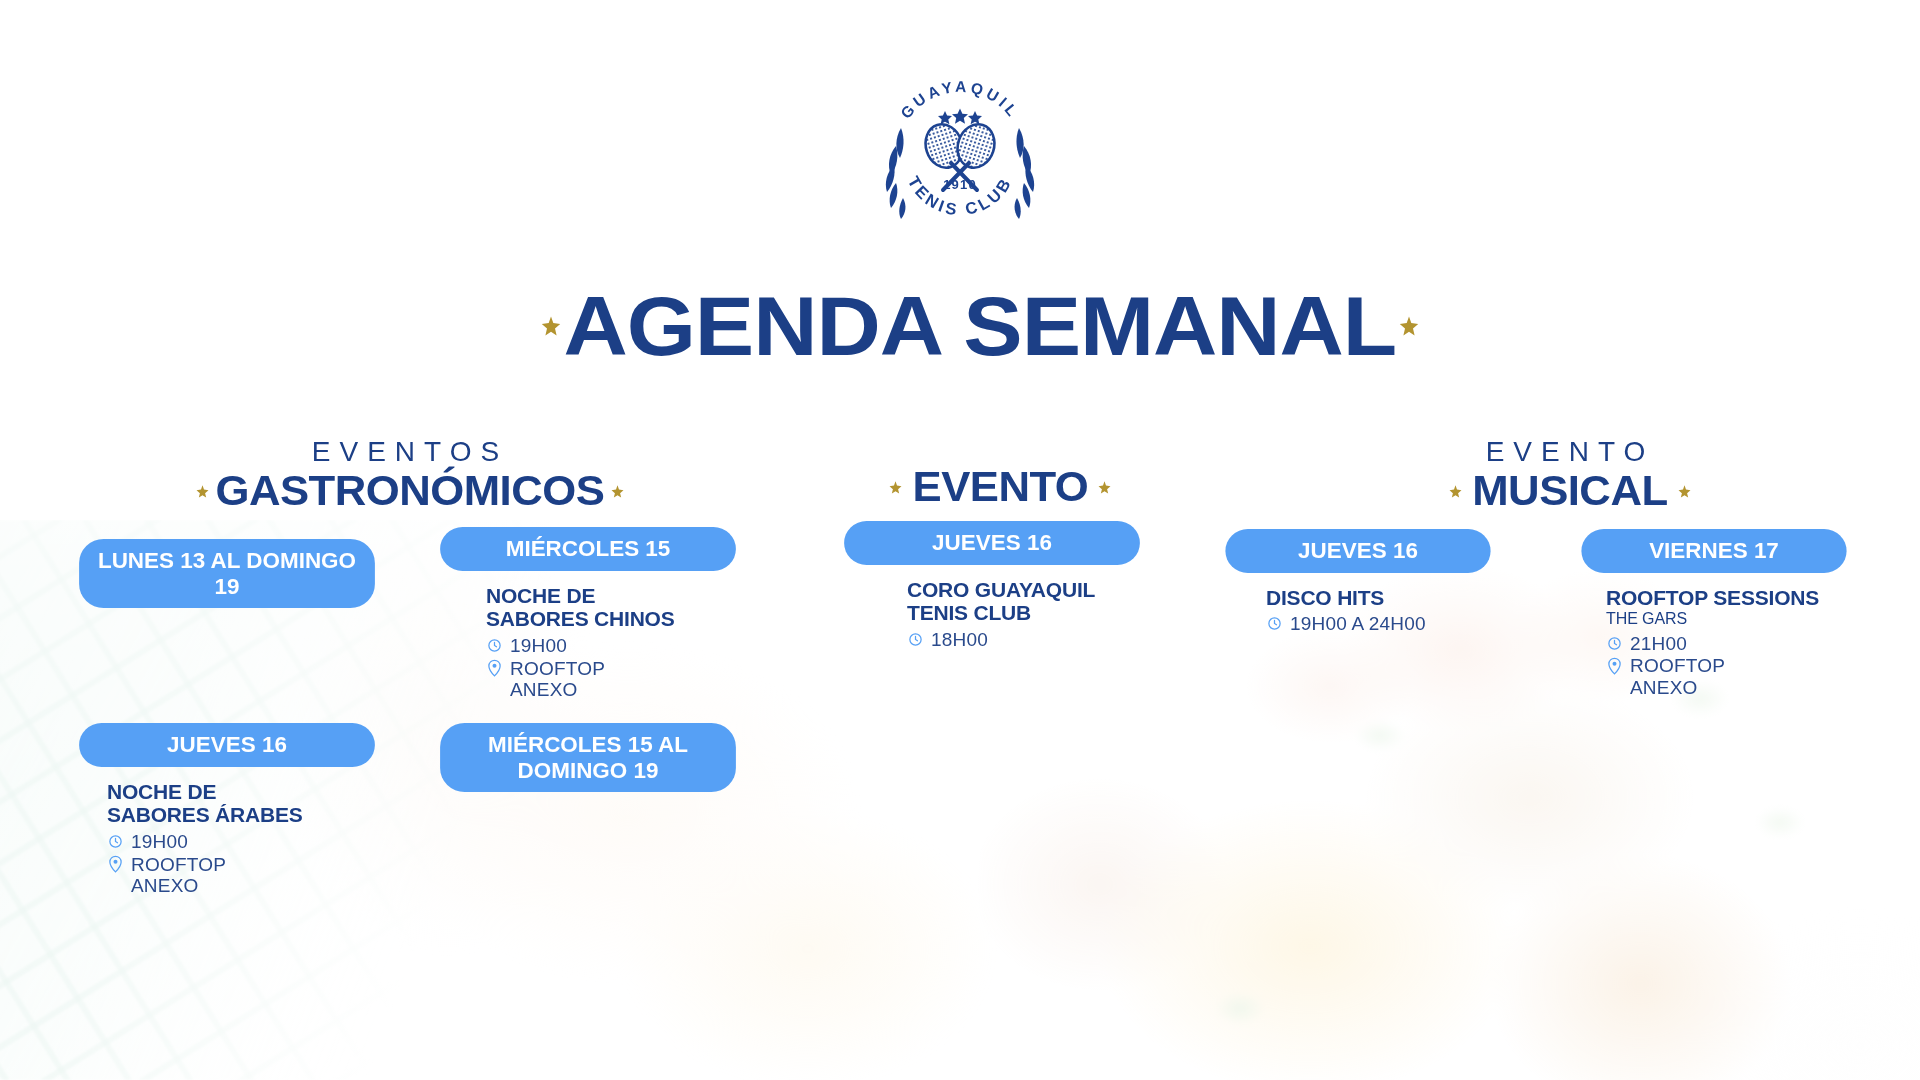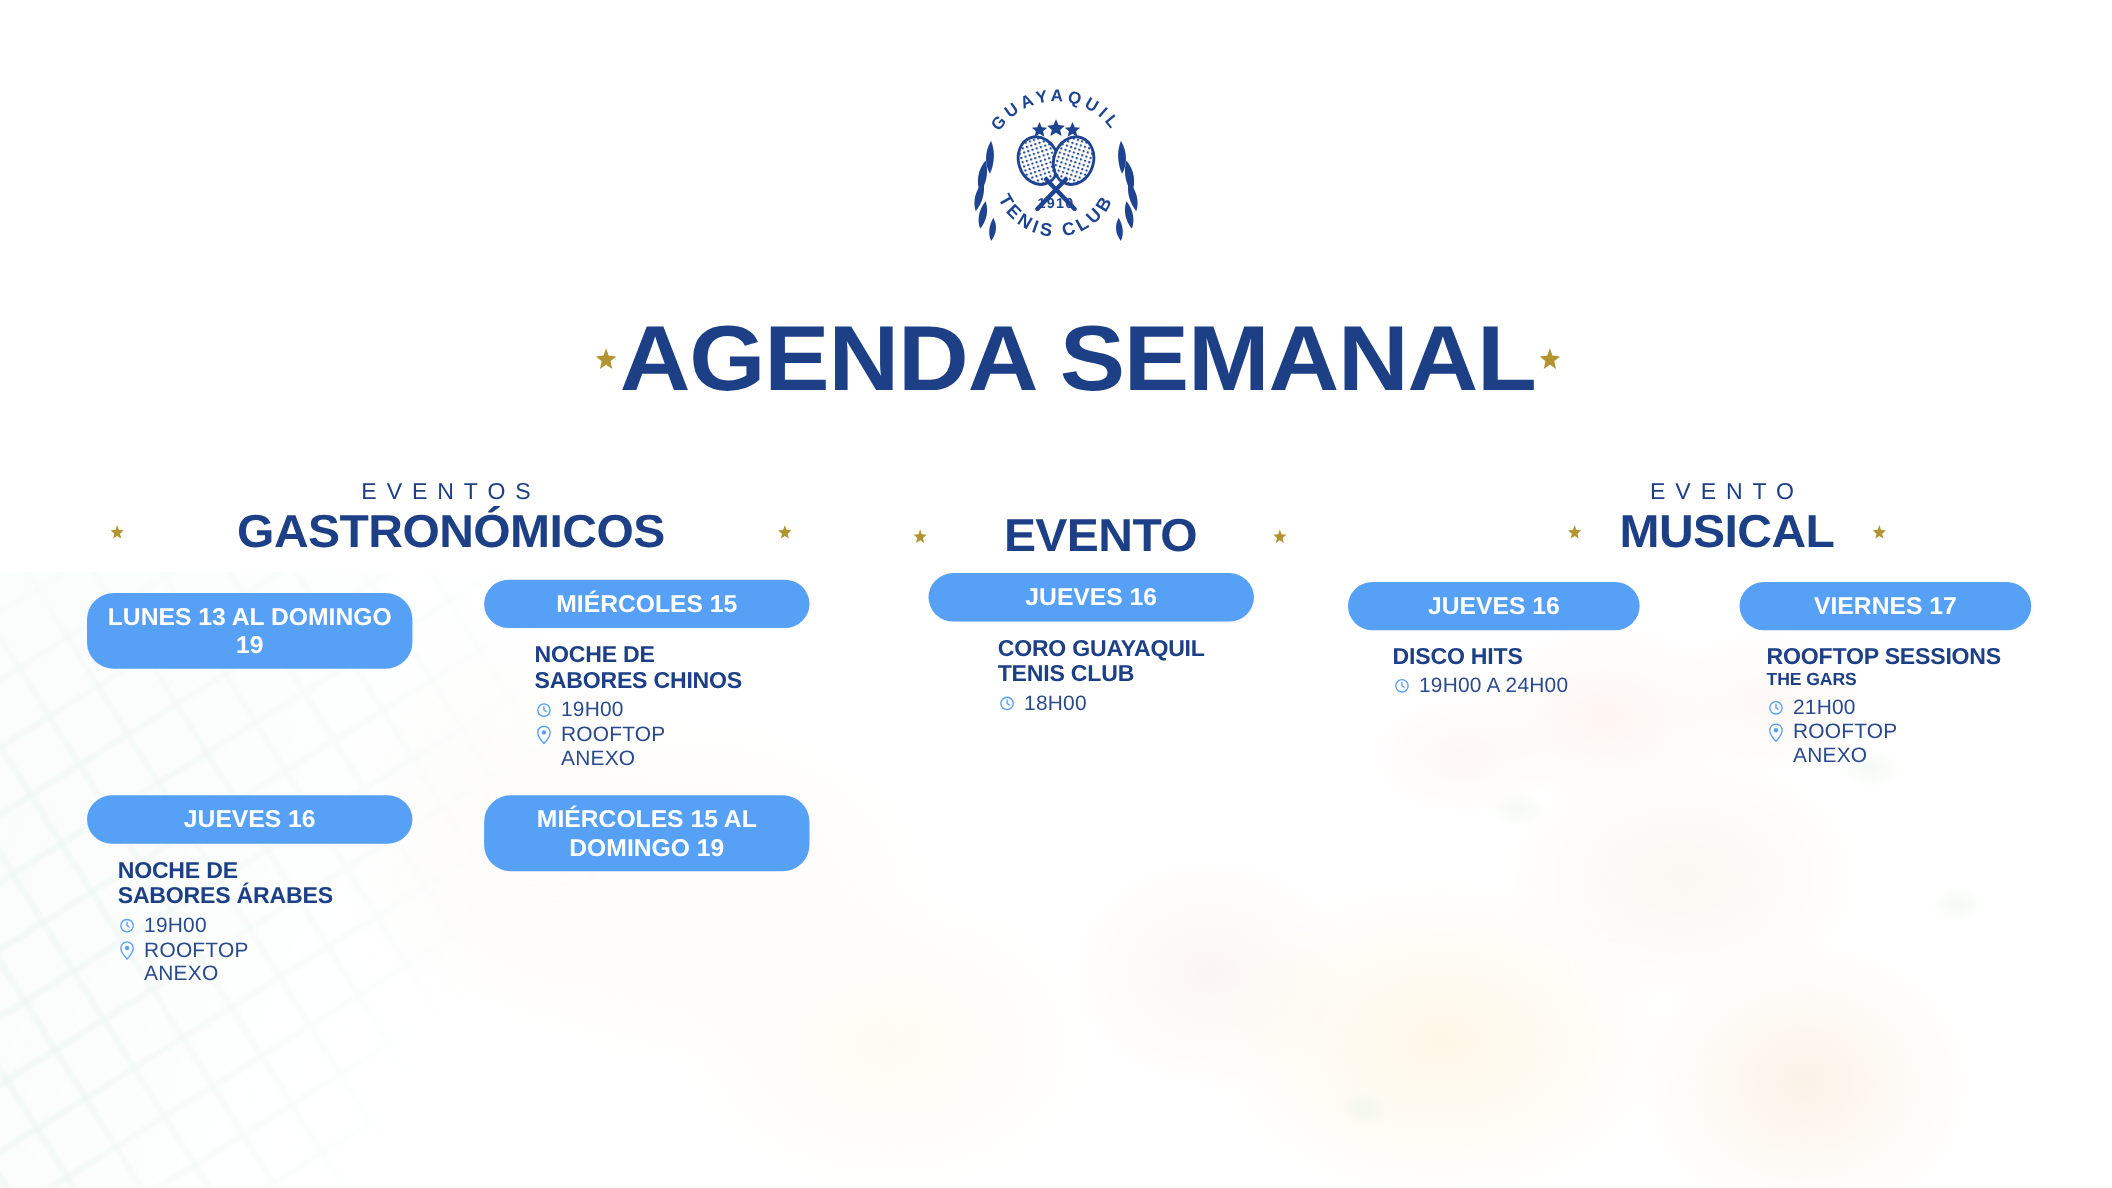--- a/index.html
+++ b/index.html
@@ -92,24 +92,24 @@
     transform:scaleX(1.06);
     white-space:nowrap;
   }
 
   .star{display:inline-block;color:#b39430;line-height:0;}
   .star svg{display:block;}
 
   
   .sec-head{position:absolute;text-align:center;}
   .sec-kicker{
-    font-size:21px;letter-spacing:9px;color:#1c3f86;font-weight:normal;
+    font-size:28px;letter-spacing:9px;color:#1c3f86;font-weight:normal;
     margin-bottom:2px;
   }
-  .sec-title-row{display:flex;align-items:center;justify-content:space-between;gap:14px;}
+  .sec-title-row{display:flex;align-items:center;justify-content:center;gap:14px;}
   .sec-title{
     font-weight:bold;font-size:42px;color:#1c3f86;line-height:1;
     letter-spacing:-.5px;transform:scaleX(1.04);white-space:nowrap;
   }
 
   
   .card{position:absolute;}
   .pill{
     background:#56a0f5;
     border-radius:24px;
@@ -122,21 +122,21 @@
     line-height:1.16;
     box-sizing:border-box;
     transform:scaleX(1.02);
   }
   .card-body{padding-top:13px;}
   .ev-title{
     font-weight:bold;color:#1c3f86;font-size:21px;line-height:1.13;
     letter-spacing:-.2px;white-space:pre-line;
   }
   .ev-sub{
-    font-weight:bold;color:#1c3f86;font-size:16px;line-height:1.15;
+    font-weight:normal;color:#1c3f86;font-size:16px;line-height:1.15;
     letter-spacing:-.1px;margin-top:1px;
   }
   .meta{margin-top:4px;}
   .meta-row{display:flex;align-items:flex-start;gap:7px;margin-top:1px;}
   .meta-ic{flex:0 0 auto;width:17px;height:21px;display:flex;align-items:center;justify-content:center;}
   .meta-tx{
     color:#2a4a8c;font-size:19px;line-height:1.14;letter-spacing:.2px;
     white-space:pre-line;
   }
 </style>

